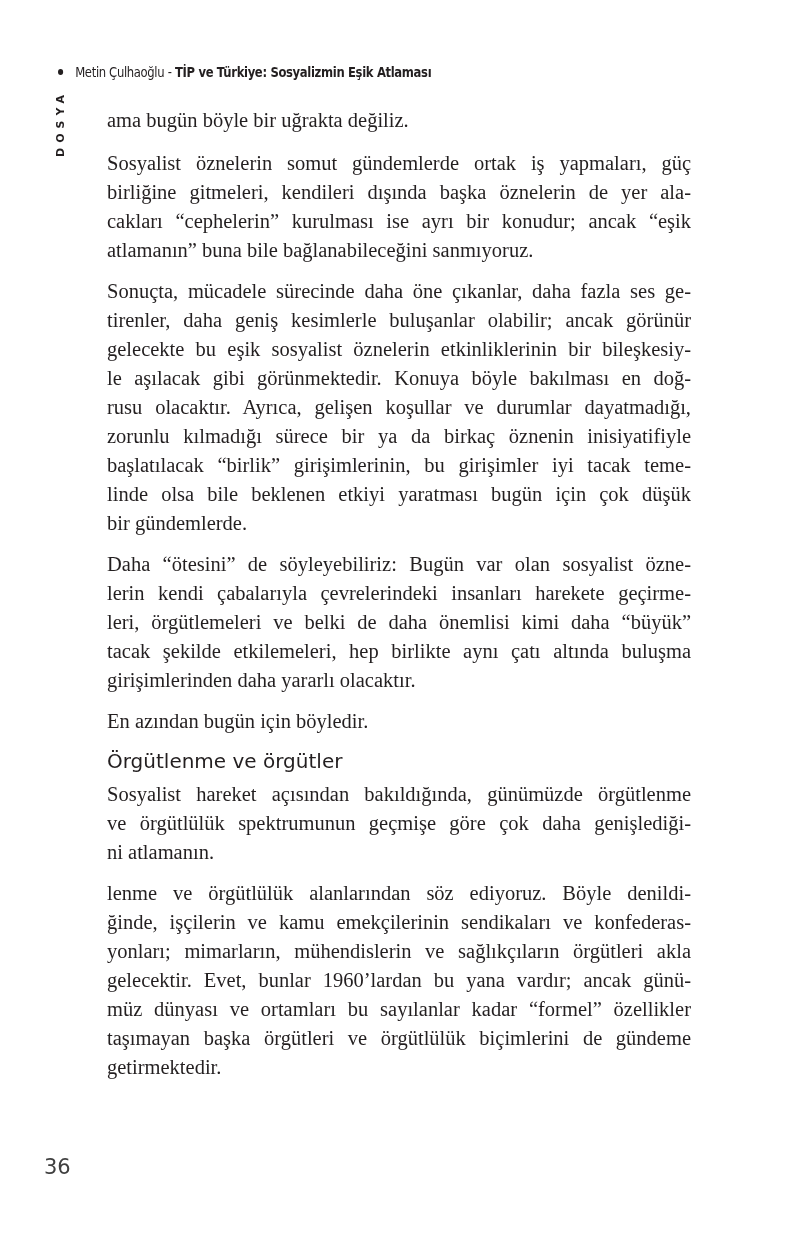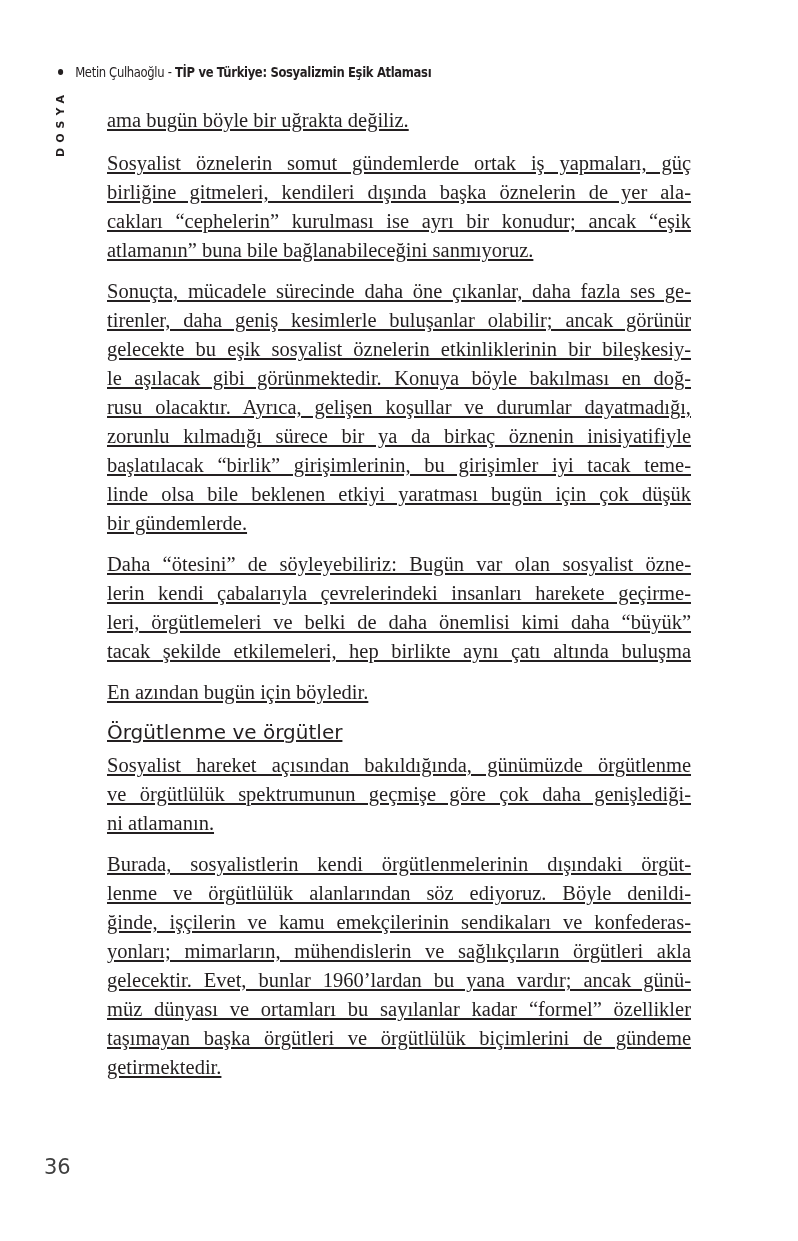--- a/index.html
+++ b/index.html
@@ -63,21 +63,20 @@
       position: absolute;
       left: 107px;
       top: 106px;
       width: 584px;
       font-family: "Liberation Serif", "DejaVu Serif", serif;
       font-size: 20.5px;
       line-height: 29px;
       text-align: justify;
       hyphens: manual;
       color: #231f20;
-      text-decoration: underline;
     }
     .content p {
       margin-bottom: 12px;
     }
     .content p.first { margin-bottom: 14px; }
     .section-heading {
       font-family: "DejaVu Sans", sans-serif;
       font-size: 20px;
       font-weight: normal;
       line-height: 30px;
@@ -134,36 +133,36 @@
     <span class="line">başlatılacak “birlik” girişimlerinin, bu girişimler iyi tacak teme-</span>
     <span class="line">linde olsa bile beklenen etkiyi yaratması bugün için çok düşük</span>
     <span class="line last">bir gündemlerde.</span>
   </p>
 
   <p>
     <span class="line">Daha “ötesini” de söyleyebiliriz: Bugün var olan sosyalist özne-</span>
     <span class="line">lerin kendi çabalarıyla çevrelerindeki insanları harekete geçirme-</span>
     <span class="line">leri, örgütlemeleri ve belki de daha önemlisi kimi daha “büyük”</span>
     <span class="line">tacak şekilde etkilemeleri, hep birlikte aynı çatı altında buluşma</span>
+    <span class="line last">girişimlerinden daha yararlı olacaktır.</span>
   </p>
 
   <p>
     <span class="line last">En azından bugün için böyledir.</span>
   </p>
 
   <h2 class="section-heading">Örgütlenme ve örgütler</h2>
 
   <p>
     <span class="line">Sosyalist hareket açısından bakıldığında, günümüzde örgütlenme</span>
     <span class="line">ve örgütlülük spektrumunun geçmişe göre çok daha genişlediği-</span>
     <span class="line last">ni atlamanın.</span>
   </p>
 
   <p>
-    <span class="line">Burada, sosyalistlerin kendi örgütlenmelerinin dışındaki örgüt-</span>
     <span class="line">lenme ve örgütlülük alanlarından söz ediyoruz. Böyle denildi-</span>
     <span class="line">ğinde, işçilerin ve kamu emekçilerinin sendikaları ve konfederas-</span>
     <span class="line">yonları; mimarların, mühendislerin ve sağlıkçıların örgütleri akla</span>
     <span class="line">gelecektir. Evet, bunlar 1960’lardan bu yana vardır; ancak günü-</span>
     <span class="line">müz dünyası ve ortamları bu sayılanlar kadar “formel” özellikler</span>
     <span class="line">taşımayan başka örgütleri ve örgütlülük biçimlerini de gündeme</span>
     <span class="line last">getirmektedir.</span>
   </p>
 </div>
 

